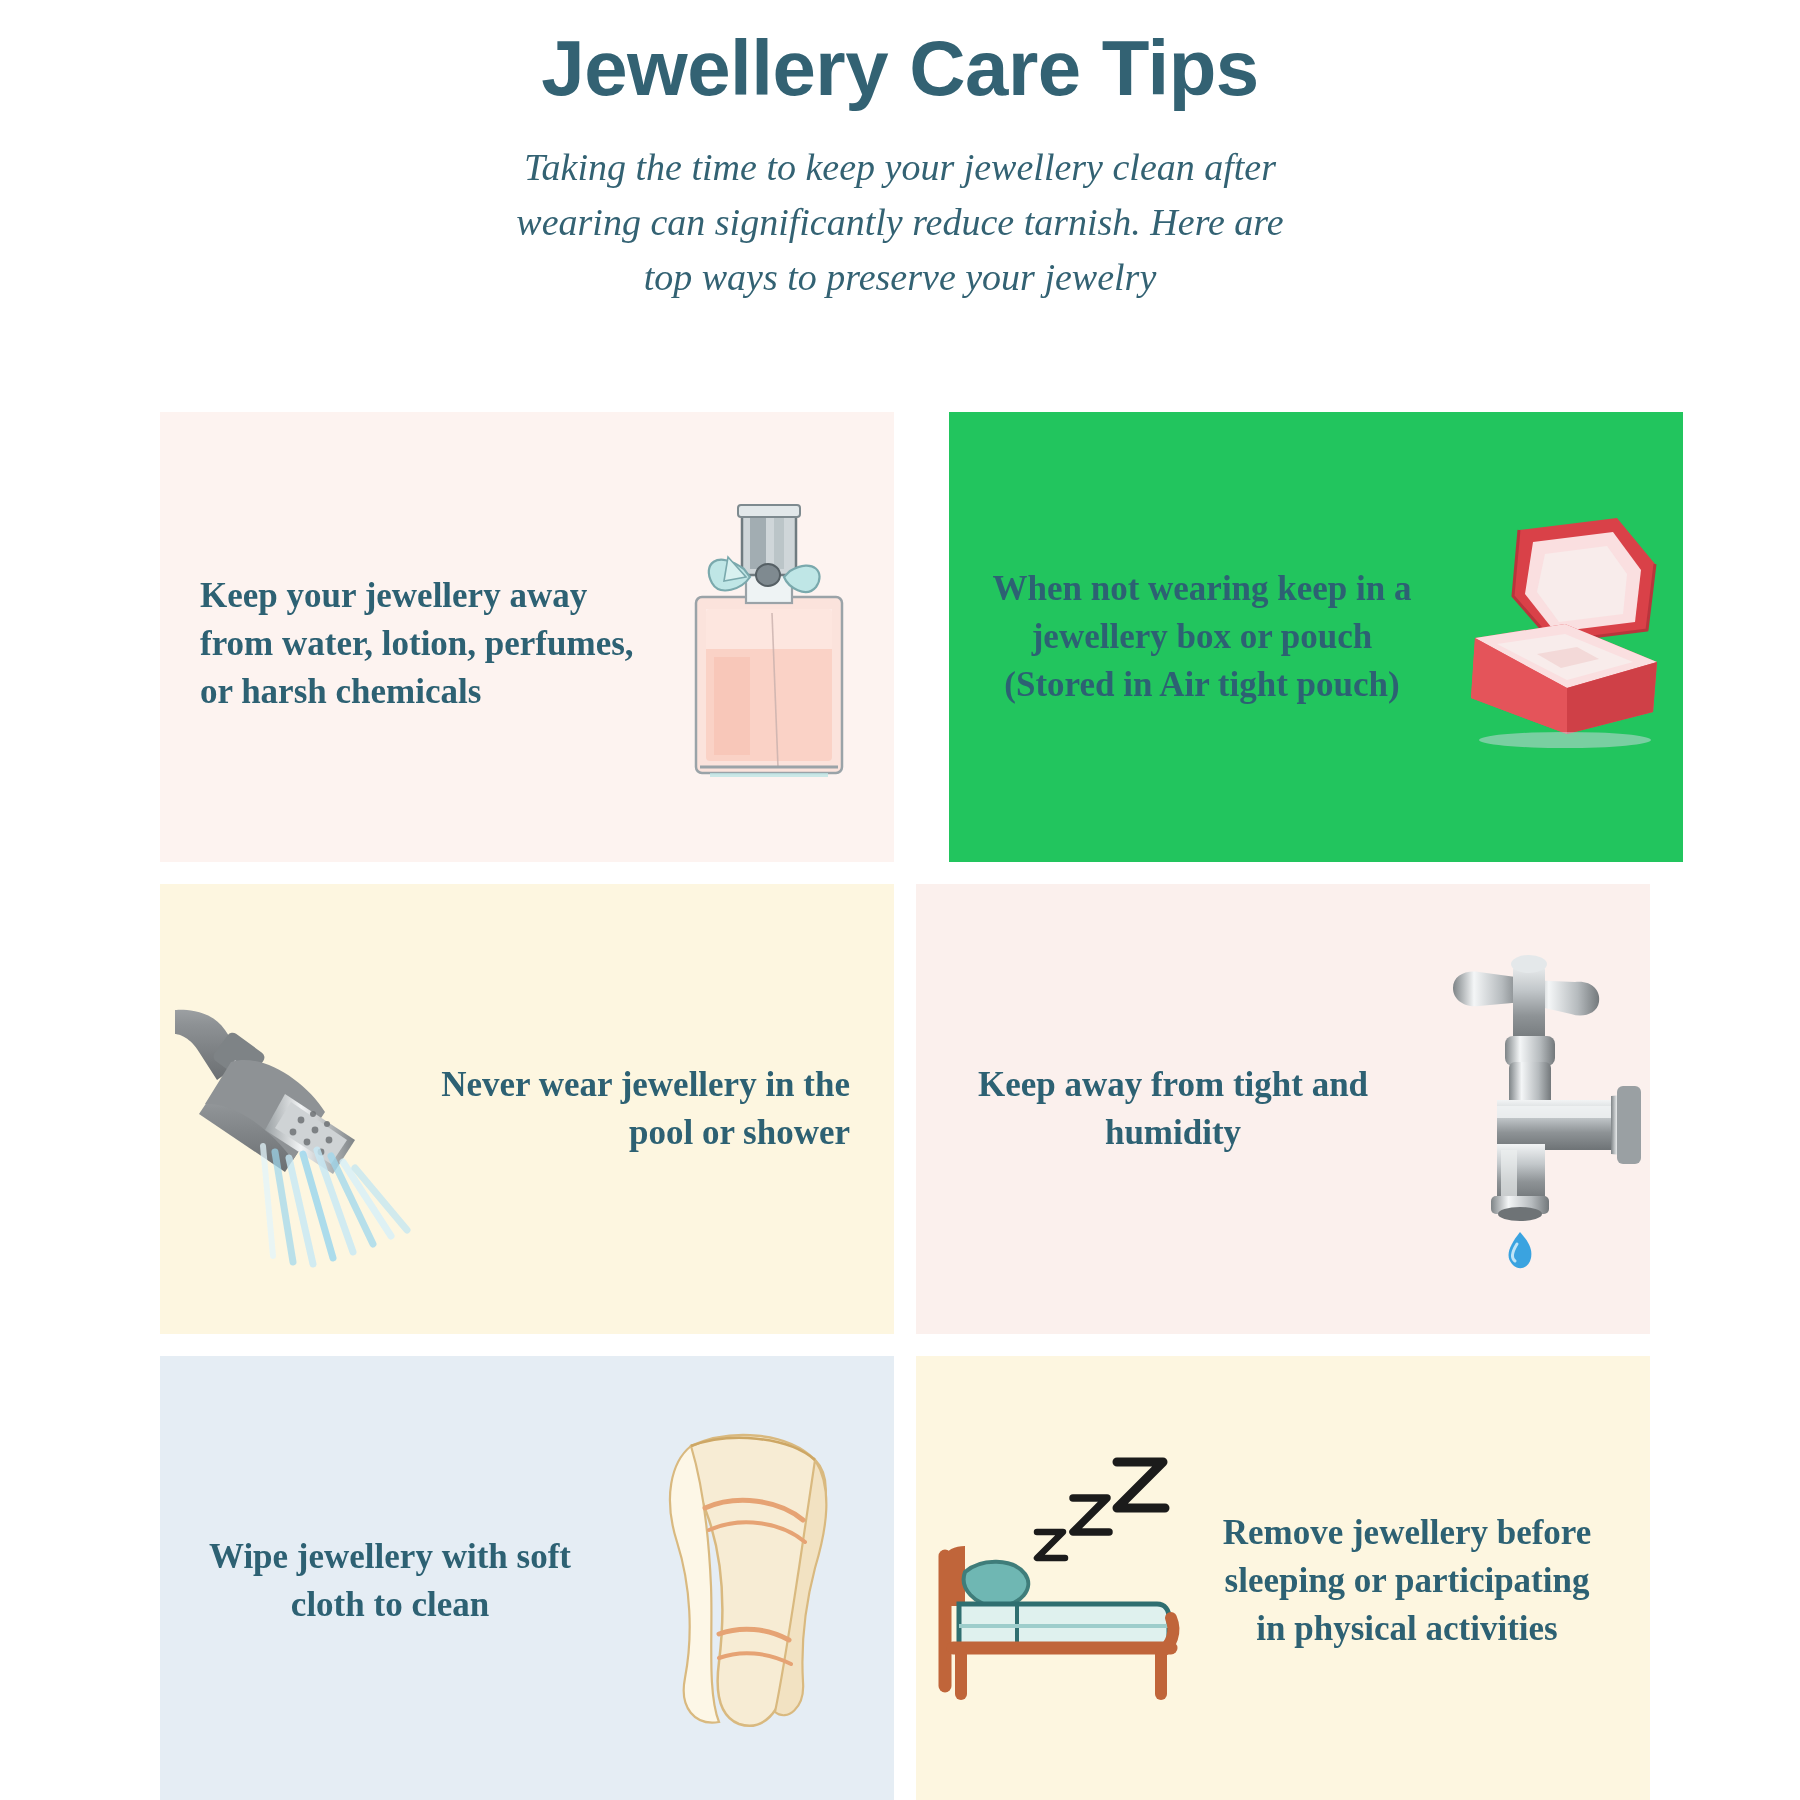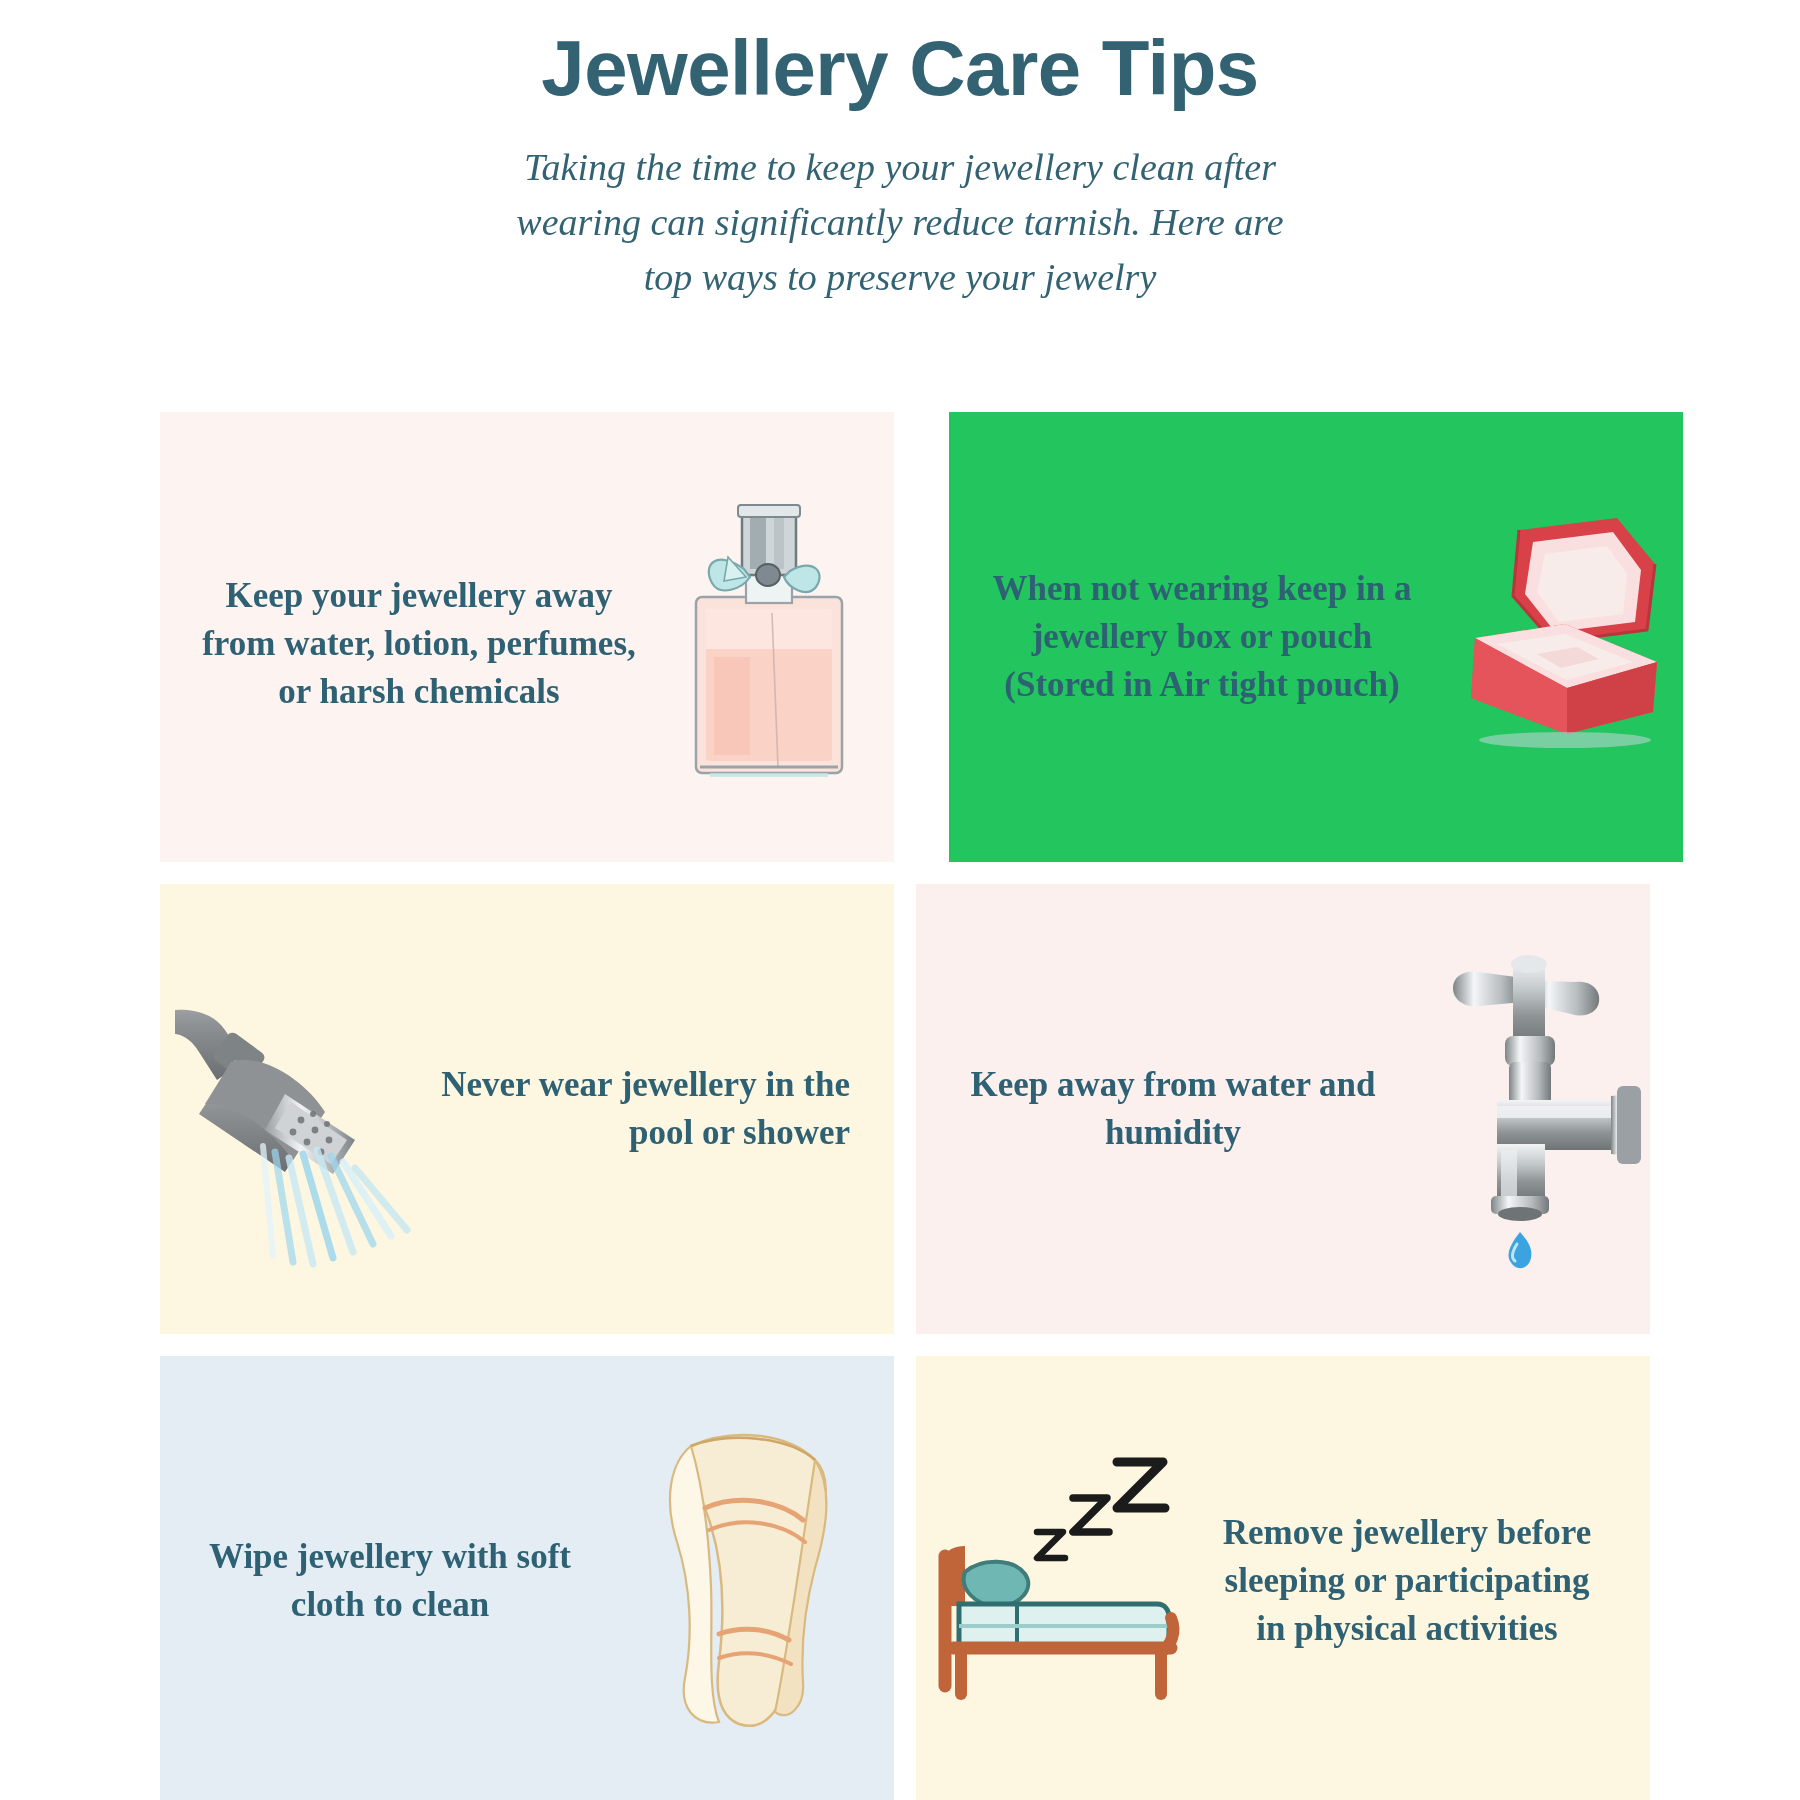--- a/index.html
+++ b/index.html
@@ -86,21 +86,21 @@
   }
   .card-art {
     flex: 0 0 auto;
     display: flex;
     align-items: center;
     justify-content: center;
     box-sizing: border-box;
   }
 
   
-  .c1 .card-text { text-align: center; padding: 0 6px 0 40px; margin-top: 14px; }
+  .c1 .card-text { text-align: left; padding: 0 6px 0 40px; margin-top: 14px; }
   .c1 .card-art  { width: 250px; height: 100%; }
 
   .c2 .card-text { text-align: center; padding: 0 10px 0 32px; }
   .c2 .card-art  { width: 250px; height: 100%; }
 
   .c3 .card-text { text-align: right; padding: 0 44px 0 10px; }
   .c3 .card-art  { width: 270px; height: 100%; }
 
   .c4 .card-text { text-align: center; padding: 0 10px 0 40px; }
   .c4 .card-art  { width: 250px; height: 100%; }
@@ -232,21 +232,21 @@
               <path d="M190 224 L242 286" stroke="#bfe5f3" stroke-width="7" opacity="0.7"></path>
               <path d="M98 202 L108 312" stroke="#e3f5fb" stroke-width="6" opacity="0.75"></path>
             </g>
           </svg>
         </div>
       </div>
     </div>
 
     <div class="cell right">
       <div class="card c4 text-left" style="background:#fbf0ed;">
-        <div class="card-text">Keep away from water and humidity</div>
+        <div class="card-text">Keep away from tight and humidity</div>
         <div class="card-art">
           <svg width="240" height="330" viewBox="0 0 240 330">
             <defs>
               <linearGradient id="chrome" x1="0" y1="0" x2="0" y2="1">
                 <stop offset="0%" stop-color="#f2f4f5"></stop>
                 <stop offset="35%" stop-color="#c2c7ca"></stop>
                 <stop offset="65%" stop-color="#8e9396"></stop>
                 <stop offset="100%" stop-color="#6e7376"></stop>
               </linearGradient>
               <linearGradient id="chromeH" x1="0" y1="0" x2="1" y2="0">

